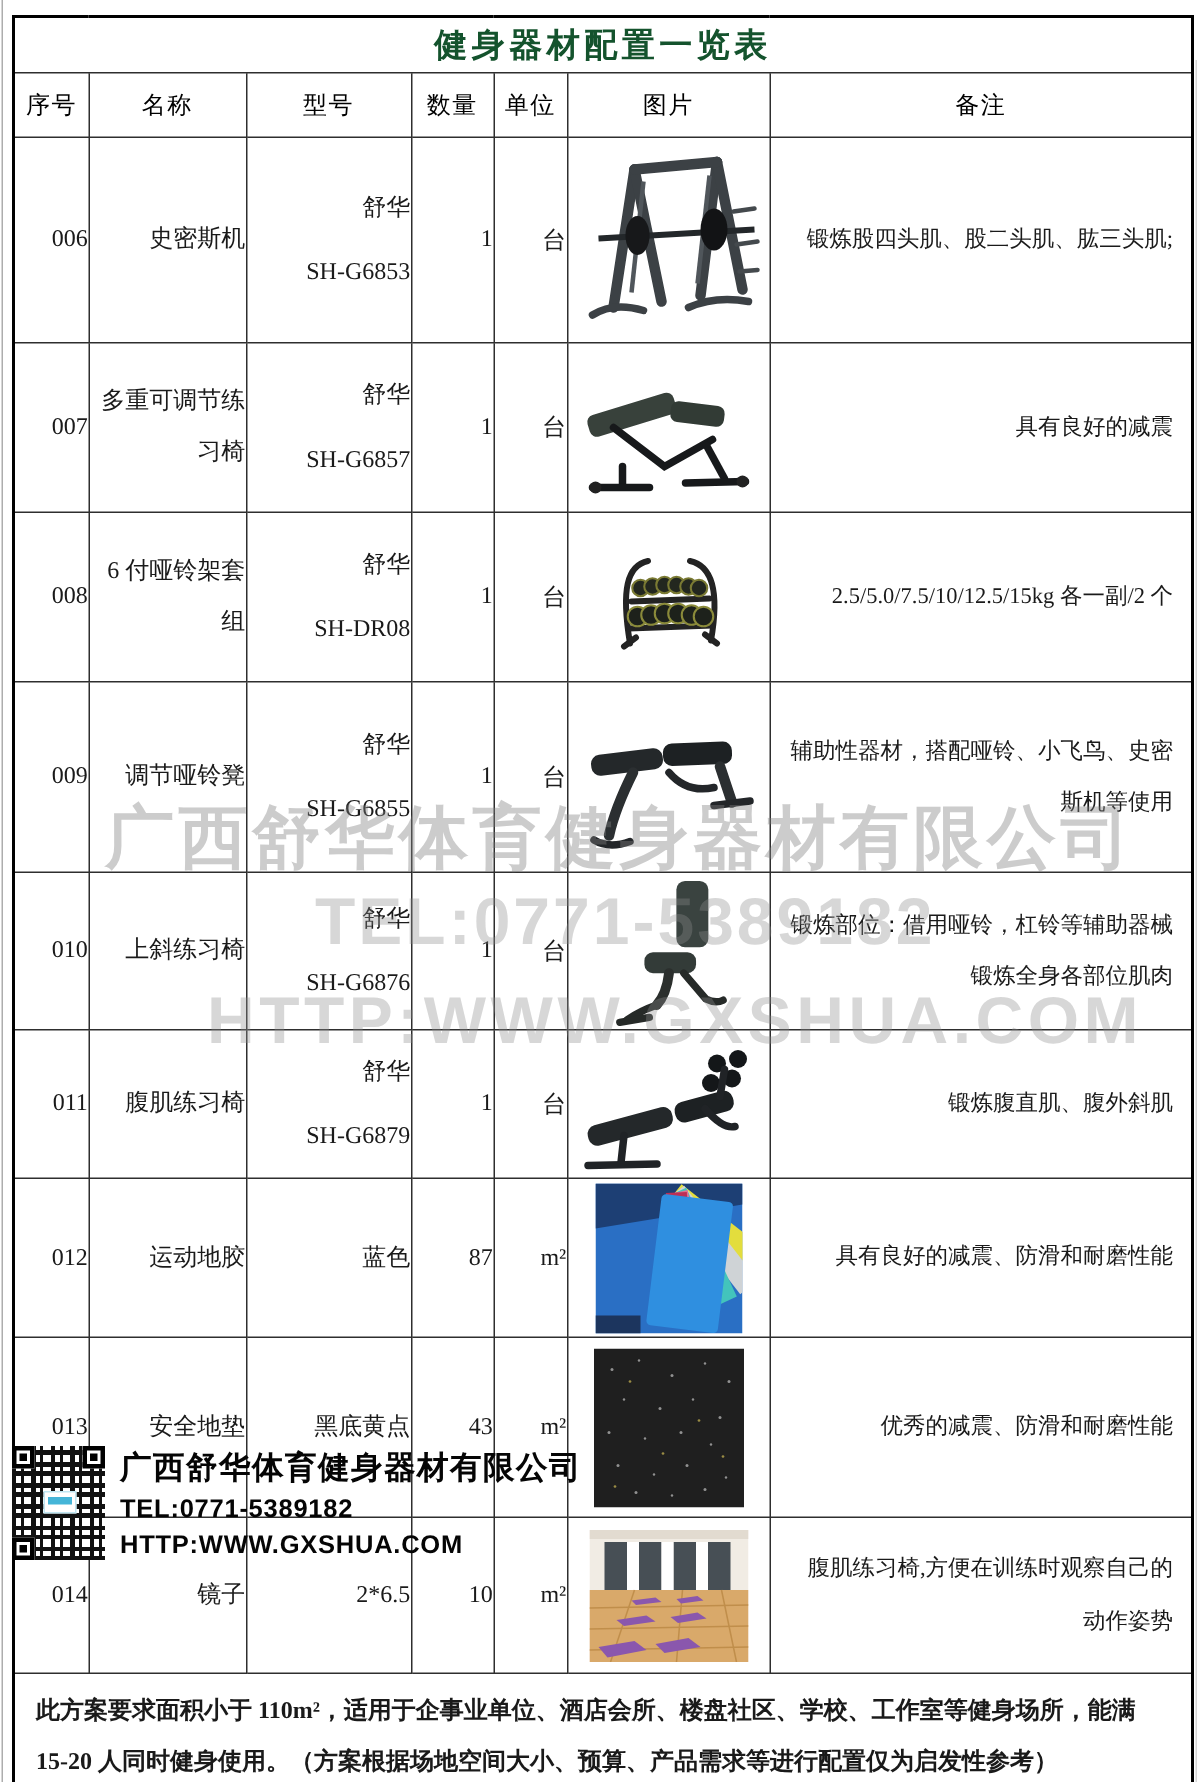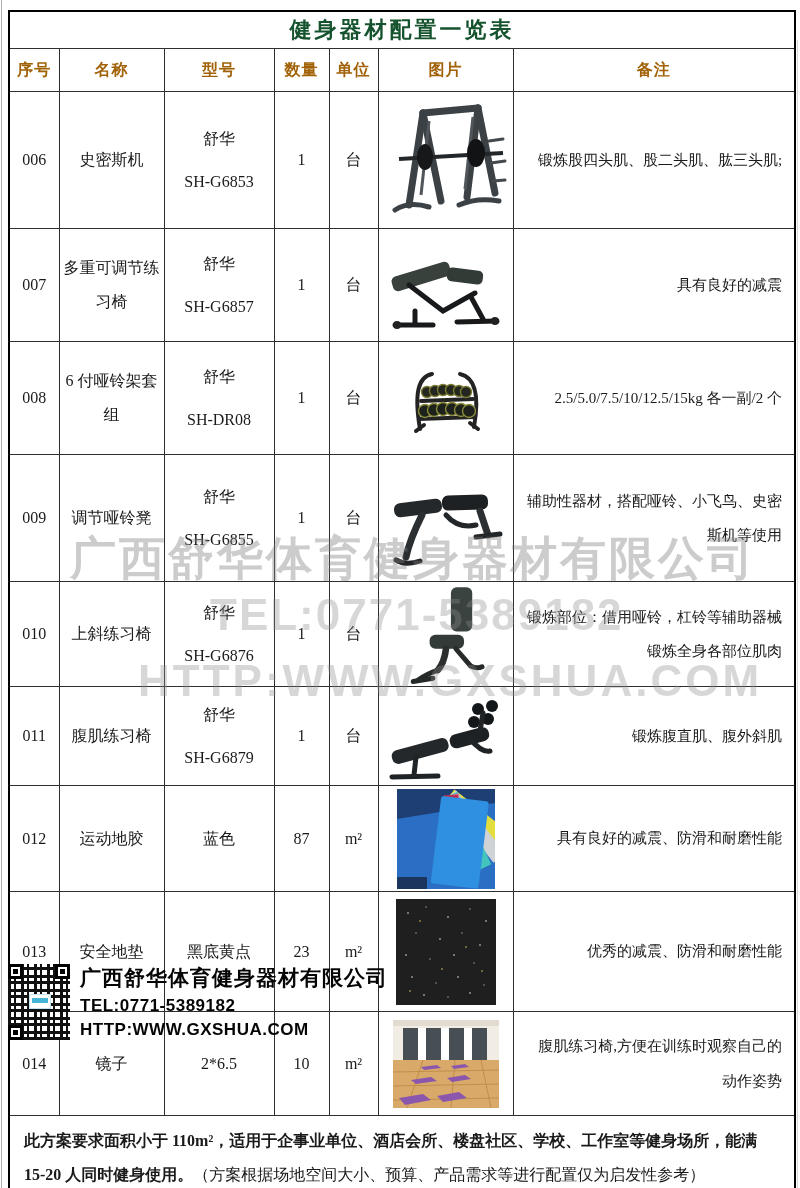--- a/index.html
+++ b/index.html
@@ -16,33 +16,33 @@
     border-collapse:collapse;table-layout:fixed;
     border:2px solid #000;
   }
   td,th{border:1px solid #2e2e2e;vertical-align:middle;text-align:center;padding:0;overflow:hidden;}
   .title-cell{
     height:36px;font-family:"Liberation Sans","DejaVu Sans",sans-serif;
     font-weight:bold;font-size:22px;letter-spacing:3px;color:#14532d;
   }
   th{
     height:42px;font-family:"Liberation Sans","DejaVu Sans",sans-serif;
-    font-weight:bold;font-size:16px;letter-spacing:1px;color:#a16207;background:#fff;
-  }
-  td.cell{font-size:16px;}
+    font-weight:normal;font-size:16px;letter-spacing:1px;color:#000000;background:#fff;
+  }
+  td.cell{font-size:16px;text-align:right;}
   td.name-cell{padding:0 0;line-height:2.1;}
   td.model-cell div{line-height:2.7;}
   td.model-cell div:empty{display:none;}
   td.remark-cell{text-align:right;padding:0 12px;line-height:2.3;font-size:15px;}
   td.image-cell svg{display:block;margin:0 auto;}
   td.footer-cell{
     text-align:left;padding:8px 14px 6px 14px;font-size:16px;line-height:2.15;
   }
   .footer-text{text-indent:2em;display:inline;font-weight:bold;}
-  .footer-note{font-family:"Liberation Sans","DejaVu Sans",sans-serif;font-weight:normal;}
+  .footer-note{font-family:"Liberation Sans","DejaVu Sans",sans-serif;font-weight:bold;}
 
   
   .wm{
     position:absolute;z-index:4;pointer-events:none;white-space:nowrap;
     font-family:"Liberation Sans","DejaVu Sans",sans-serif;font-weight:bold;
     color:rgba(128,128,128,0.40);
   }
   .wm-company{left:70px;top:528px;font-size:46px;letter-spacing:3px;}
   .wm-tel{left:210px;top:590px;font-size:44px;letter-spacing:2px;color:rgba(140,140,140,0.35);}
   .wm-url{left:138px;top:656px;font-size:44px;letter-spacing:3px;color:rgba(140,140,140,0.35);}
@@ -318,21 +318,21 @@
     <td class="remark-cell">具有良好的减震、防滑和耐磨性能</td>
   </tr>
 
   <tr style="height:120px">
     <td class="cell">013</td>
     <td class="cell name-cell">安全地垫</td>
     <td class="cell model-cell">
       <div>黑底黄点</div>
 
     </td>
-    <td class="cell">23</td>
+    <td class="cell">43</td>
     <td class="cell">m²</td>
     <td class="image-cell">
       <svg width="100" height="106" viewBox="0 0 100 106">
         <rect width="100" height="106" fill="#1f1f1f"></rect>
         <g fill="#cfcfcf" opacity="0.65">
           <circle cx="12" cy="14" r="1"></circle>
               <circle cx="30" cy="8" r="0.8"></circle>
               <circle cx="52" cy="18" r="1"></circle>
           <circle cx="74" cy="10" r="0.8"></circle>
               <circle cx="90" cy="22" r="1"></circle>

